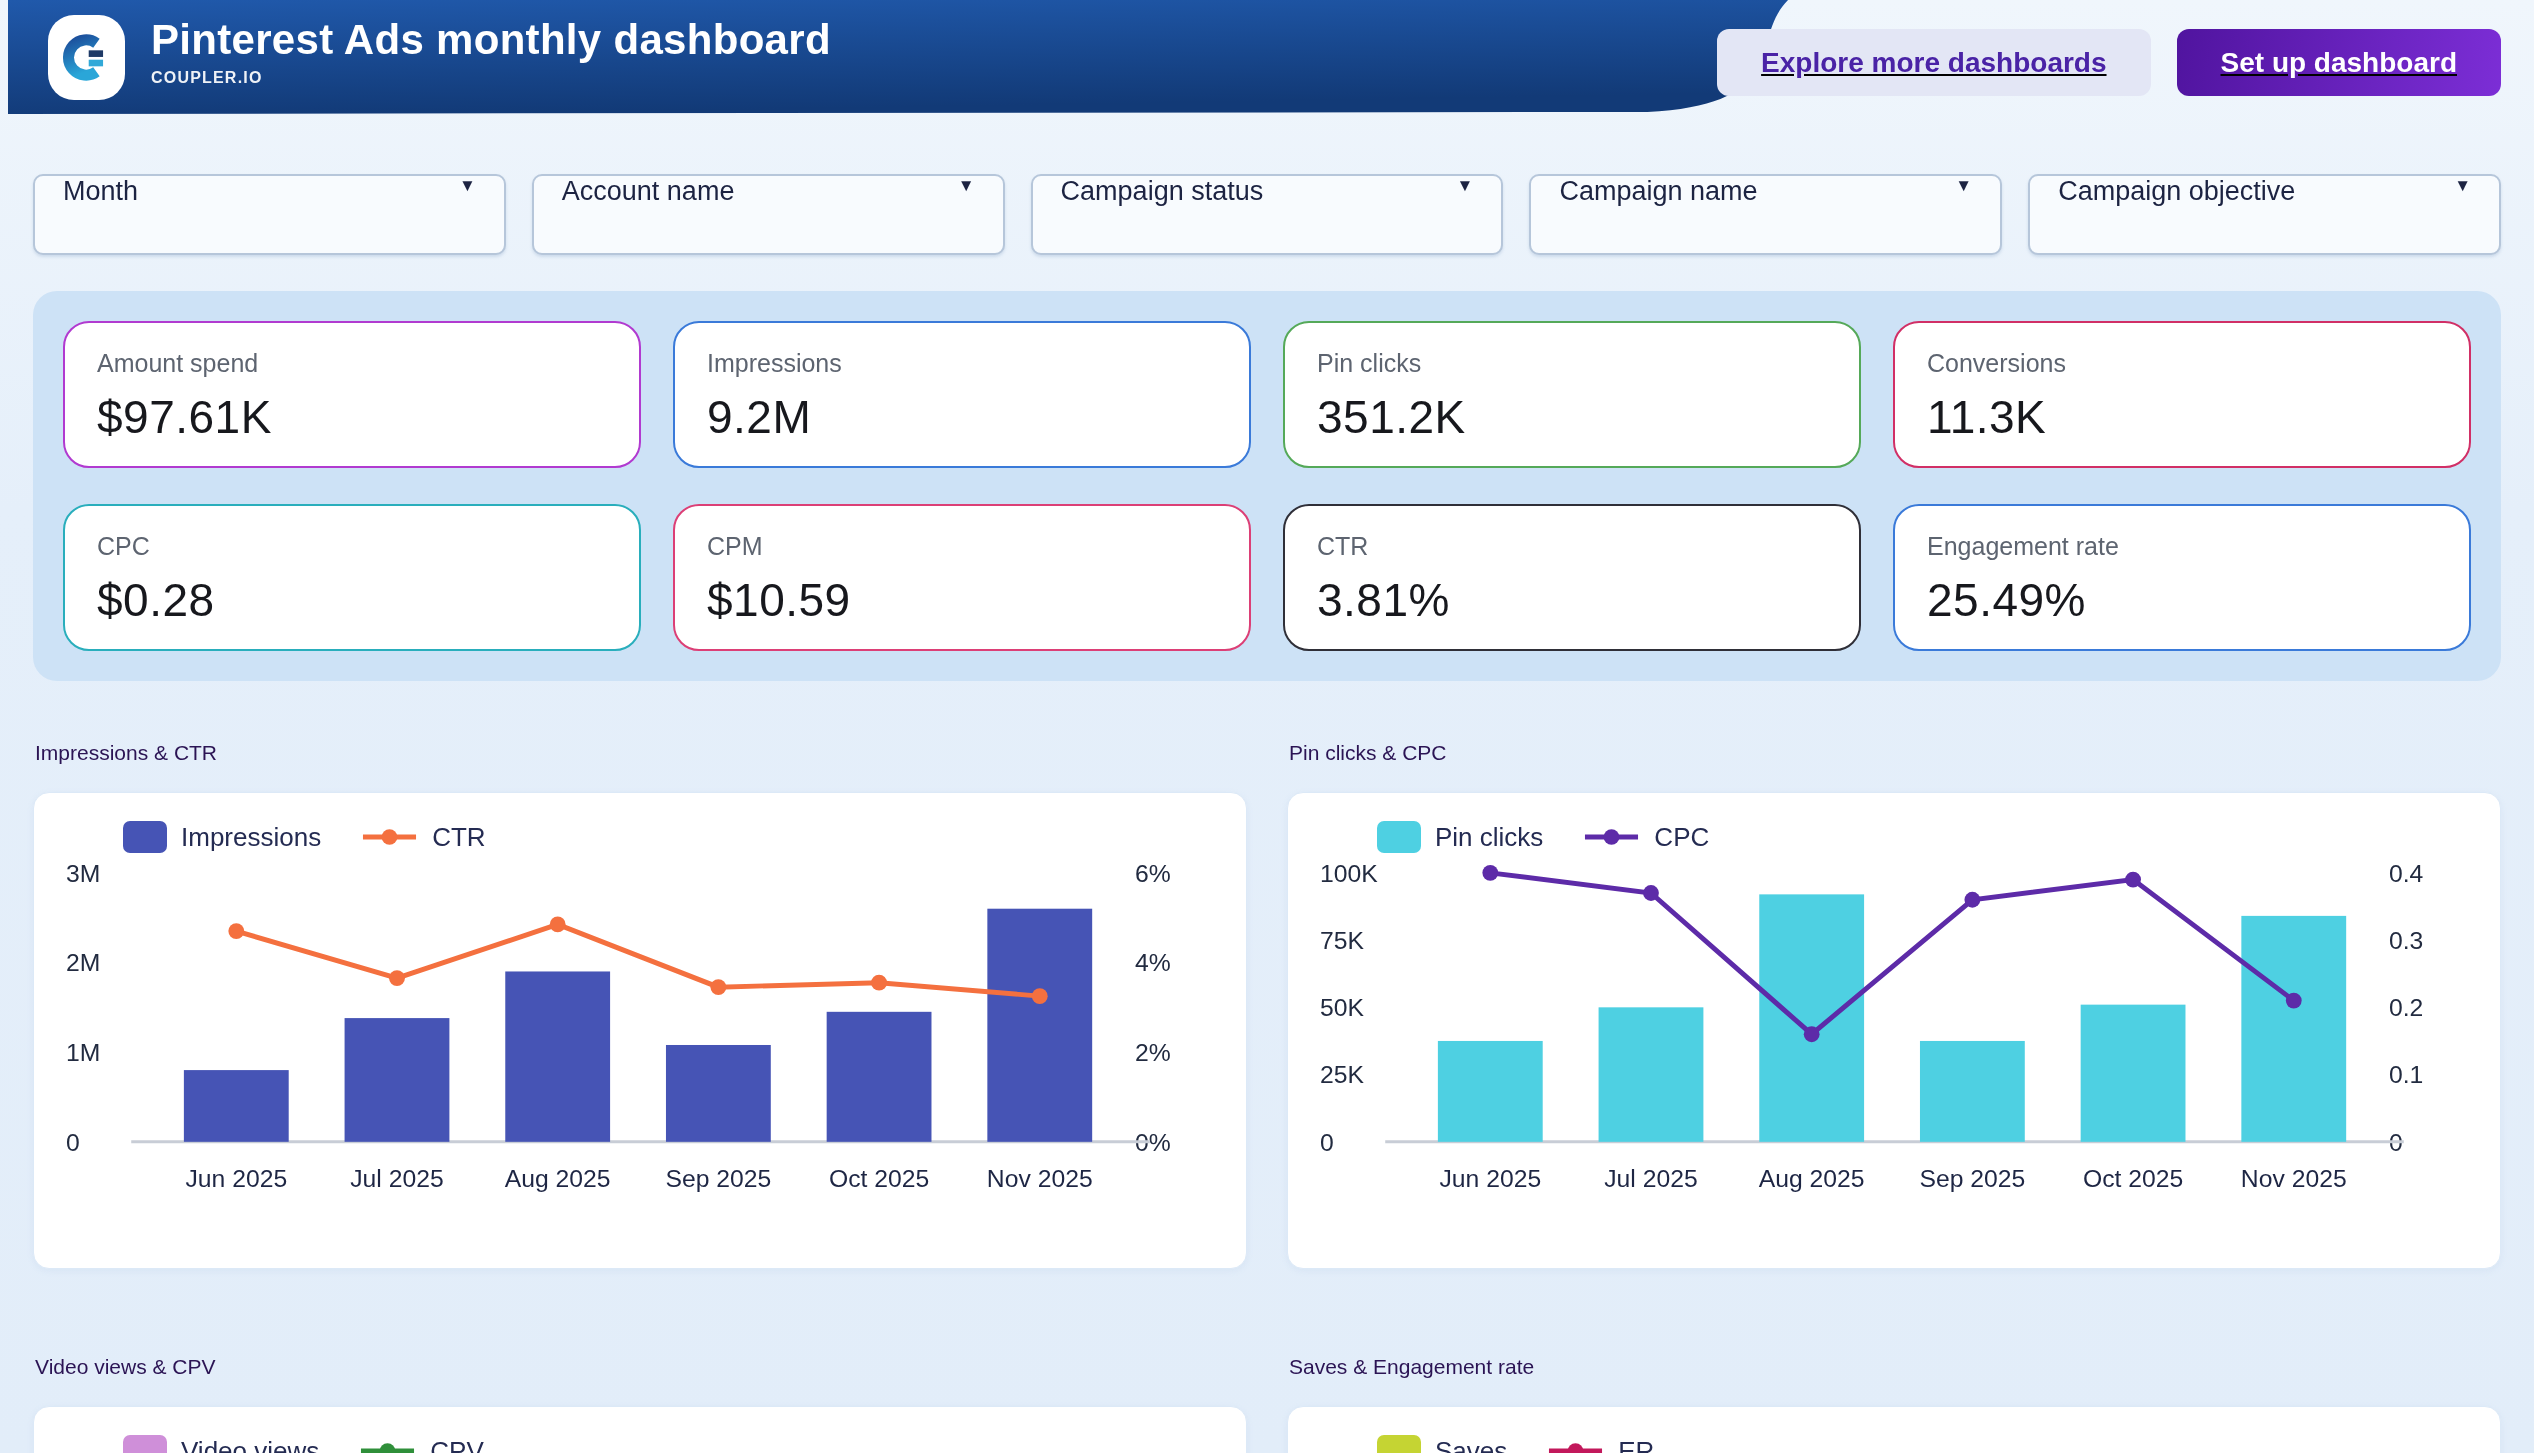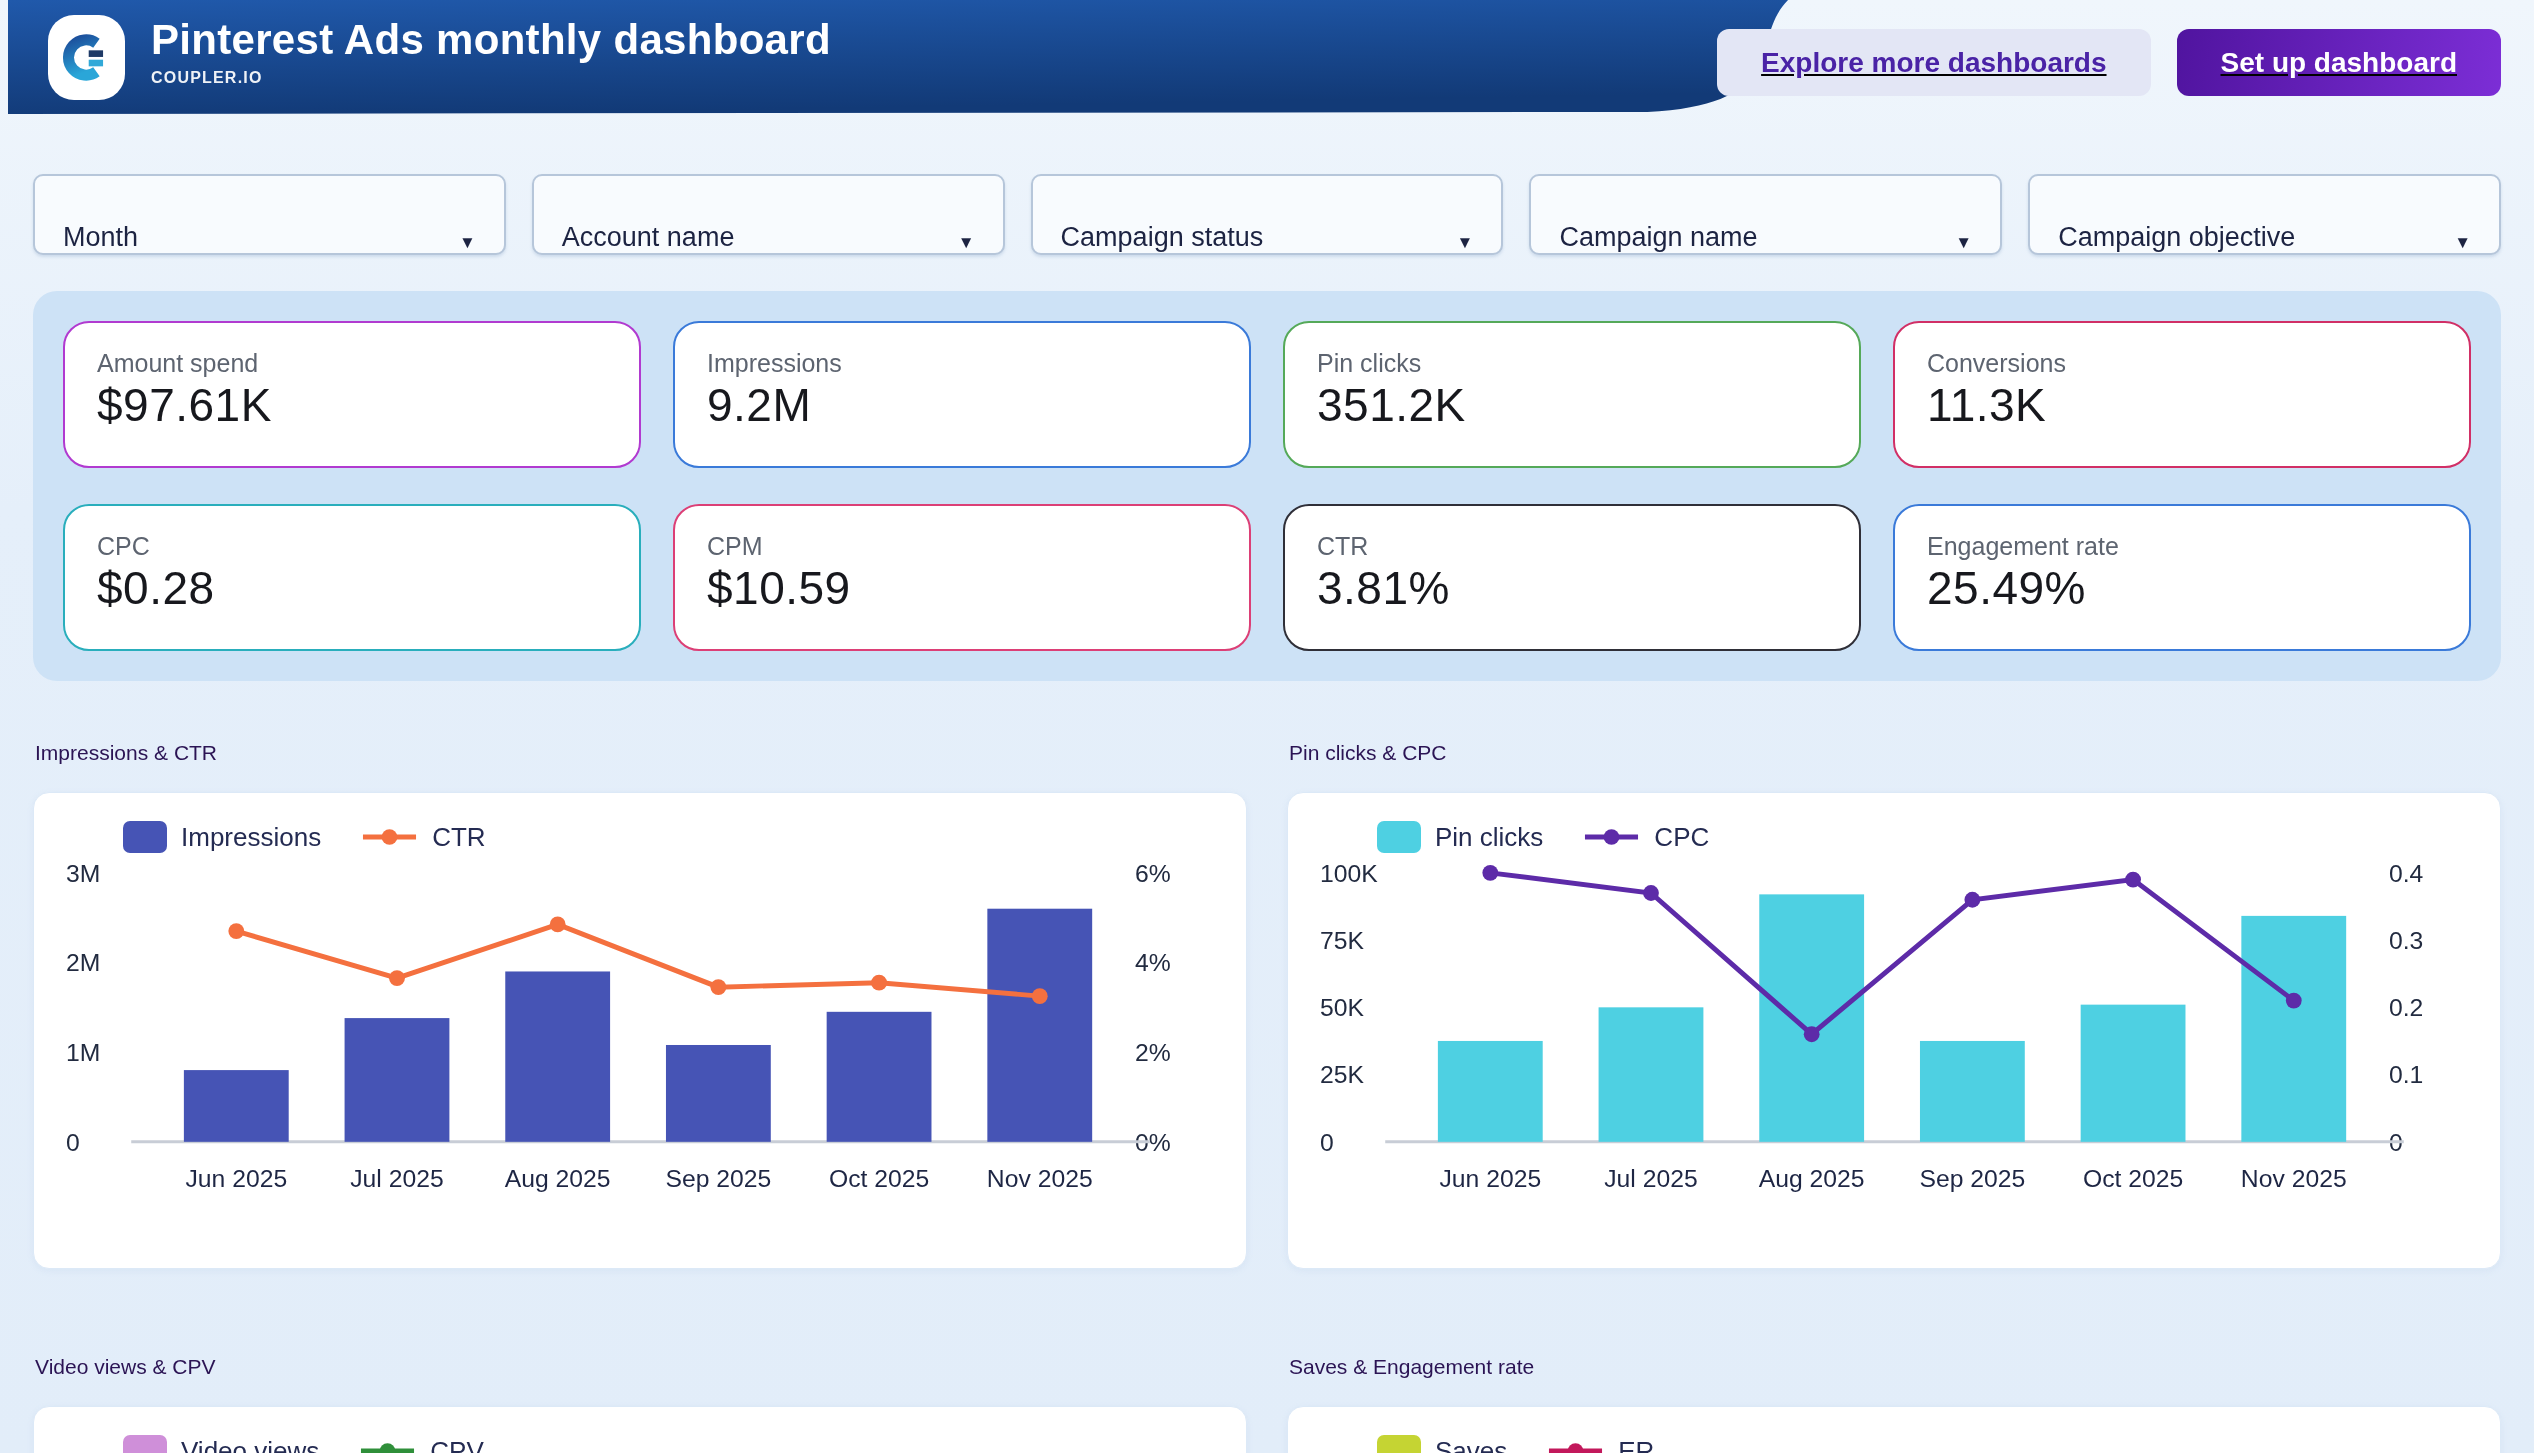--- a/index.html
+++ b/index.html
@@ -20,31 +20,31 @@
   .page-subtitle { font-size:16px; font-weight:600; letter-spacing:1.2px; color:rgba(255,255,255,.93); margin-top:5px; }
   .header-buttons { position:absolute; right:33px; top:29px; display:flex; gap:26px;text-decoration:underline; }
   .btn { height:67px; border-radius:12px; display:flex; align-items:center; padding:0 44px;
          font-size:28px; font-weight:700; border:none; cursor:pointer; font-family:inherit; }
   .btn-explore { background:#e3e6f5; color:#4a23a6; }
   .btn-setup { background:linear-gradient(100deg,#50149f 0%,#7c2ed6 100%); color:#fff;text-align:center; }
 
   
   .filters { display:grid; grid-template-columns:repeat(5,1fr); gap:26px; margin:60px 33px 0; }
   .filter { height:81px; background:#f8fbfe; border:2px solid #b6c6da; border-radius:10px;
-            display:flex; align-items:flex-end; justify-content:space-between; padding:0 28px;
+            display:flex; align-items:flex-start; justify-content:space-between; padding:0 28px;
             font-size:27px; font-weight:500; color:#1c2342; box-shadow:0 2px 3px rgba(120,150,190,.25); cursor:pointer; }
   .caret { font-size:17px; color:#1c2342; }
 
   
   .kpi-panel { margin:36px 33px 0; background:#cde2f6; border-radius:24px; padding:30px;
                display:grid; grid-template-columns:repeat(4,1fr); gap:36px 32px; }
   .kpi-card { background:#fff; border:2.5px solid #888; border-radius:26px; height:147px;
               padding:26px 0 0 32px; }
   .kpi-label { font-size:25px; color:#5d6470; }
-  .kpi-value { font-size:46px; font-weight:500; color:#17181d; letter-spacing:0.5px; }
+  .kpi-value { font-size:46px; font-weight:500; color:#17181d; margin-top:12px; letter-spacing:0.5px; }
 
   
   .charts-row { display:grid; grid-template-columns:1fr 1fr; gap:40px; margin:0 33px; }
   .chart-title { font-size:21px; font-weight:400; color:#2b1454; margin:53px 0 20px 2px; line-height:38px; }
   .charts-row.second .chart-title { margin-top:79px; }
   .chart-card { background:#fff; border:1px solid #dce9f7; border-radius:16px; height:477px;
                 padding:26px 28px 0; box-shadow:0 2px 6px rgba(140,170,210,.12); overflow:hidden; }
   .legend { display:flex; gap:40px; align-items:center; padding-left:61px; height:36px; }
   .lg-item { display:flex; align-items:center; gap:14px; font-size:26px; font-weight:500; color:#242b52; }
   .lg-swatch { width:44px; height:32px; border-radius:7px; display:inline-block; }

